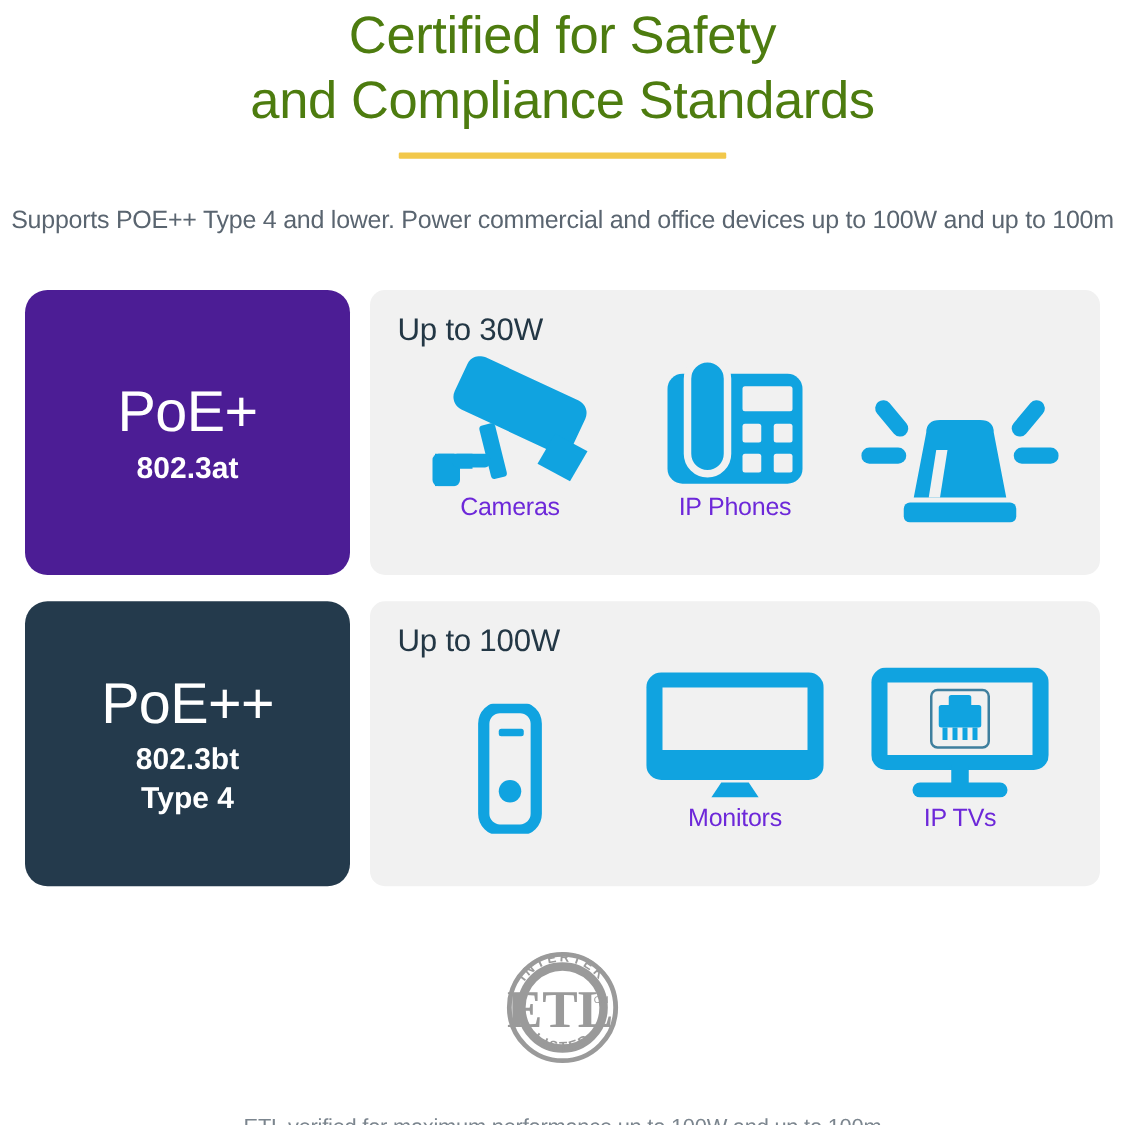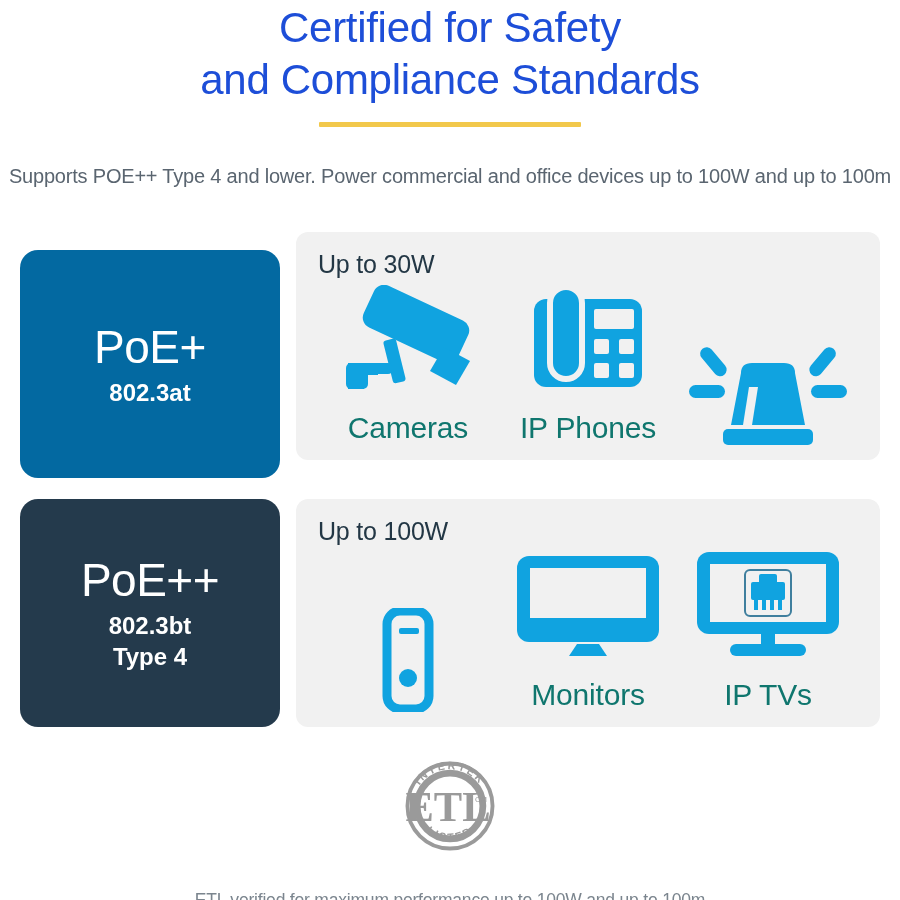--- a/index.html
+++ b/index.html
@@ -18,21 +18,21 @@
 
   
   .header {
     padding-top: 2px;
     text-align: center;
   }
   .title-line {
     font-size: 42px;
     line-height: 52px;
     font-weight: 400;
-    color: #1d4ed8;
+    color: #4d7c0f;
     letter-spacing: -0.3px;
   }
   .title-rule {
     width: 262px;
     height: 5px;
     background: #f2c84b;
     margin: 16px auto 0 auto;
     border-radius: 1px;
   }
   .subtitle {
@@ -62,21 +62,21 @@
     width: 260px;
     height: 228px;
     border-radius: 18px;
     display: flex;
     flex-direction: column;
     align-items: center;
     justify-content: center;
     color: #ffffff;
     flex: 0 0 auto;
   }
-  .badge.blue  { background: #0369a1; margin-top: 18px; }
+  .badge.blue  { background: #4c1d95; }
   .badge.navy  { background: #243a4c; }
   .badge-title {
     font-size: 46px;
     line-height: 52px;
     font-weight: 400;
     letter-spacing: -0.5px;
   }
   .badge-sub {
     font-size: 24px;
     line-height: 31px;
@@ -111,23 +111,23 @@
     align-items: center;
     width: 33%;
   }
   .icon-art {
     height: 108px;
     display: flex;
     align-items: flex-end;
     justify-content: center;
   }
   .icon-label {
-    font-size: 30px;
-    color: #0f766e;
-    margin-top: 22px;
+    font-size: 20px;
+    color: #6d28d9;
+    margin-top: 6px;
     letter-spacing: -0.2px;
     white-space: nowrap;
   }
 
   
   .etl-wrap {
     position: absolute;
     left: 0;
     right: 0;
     top: 748px;

